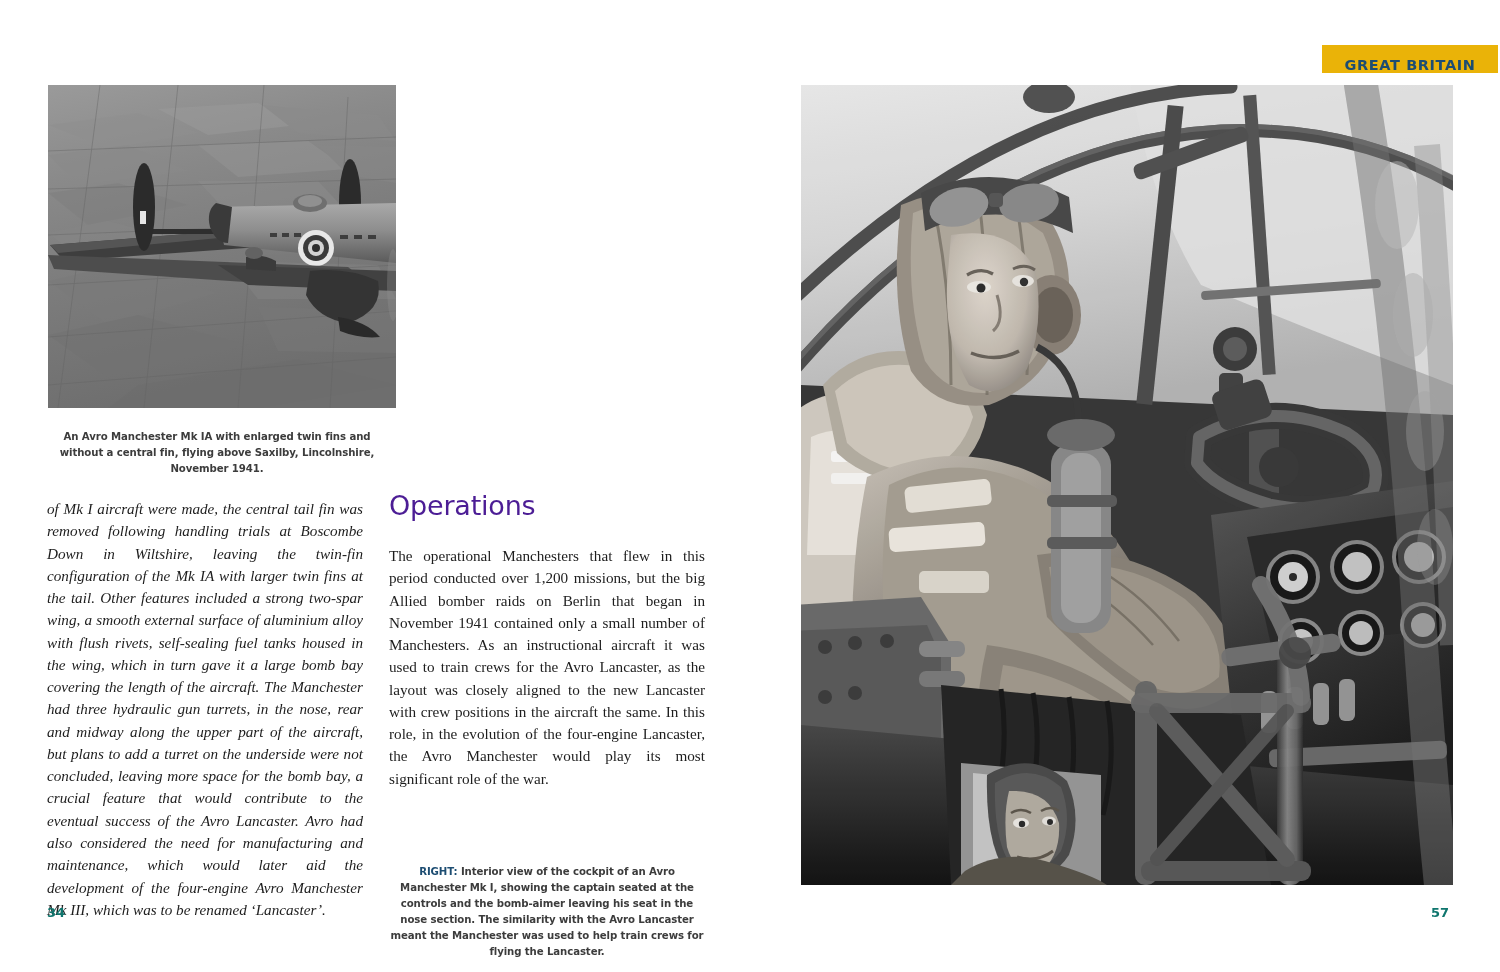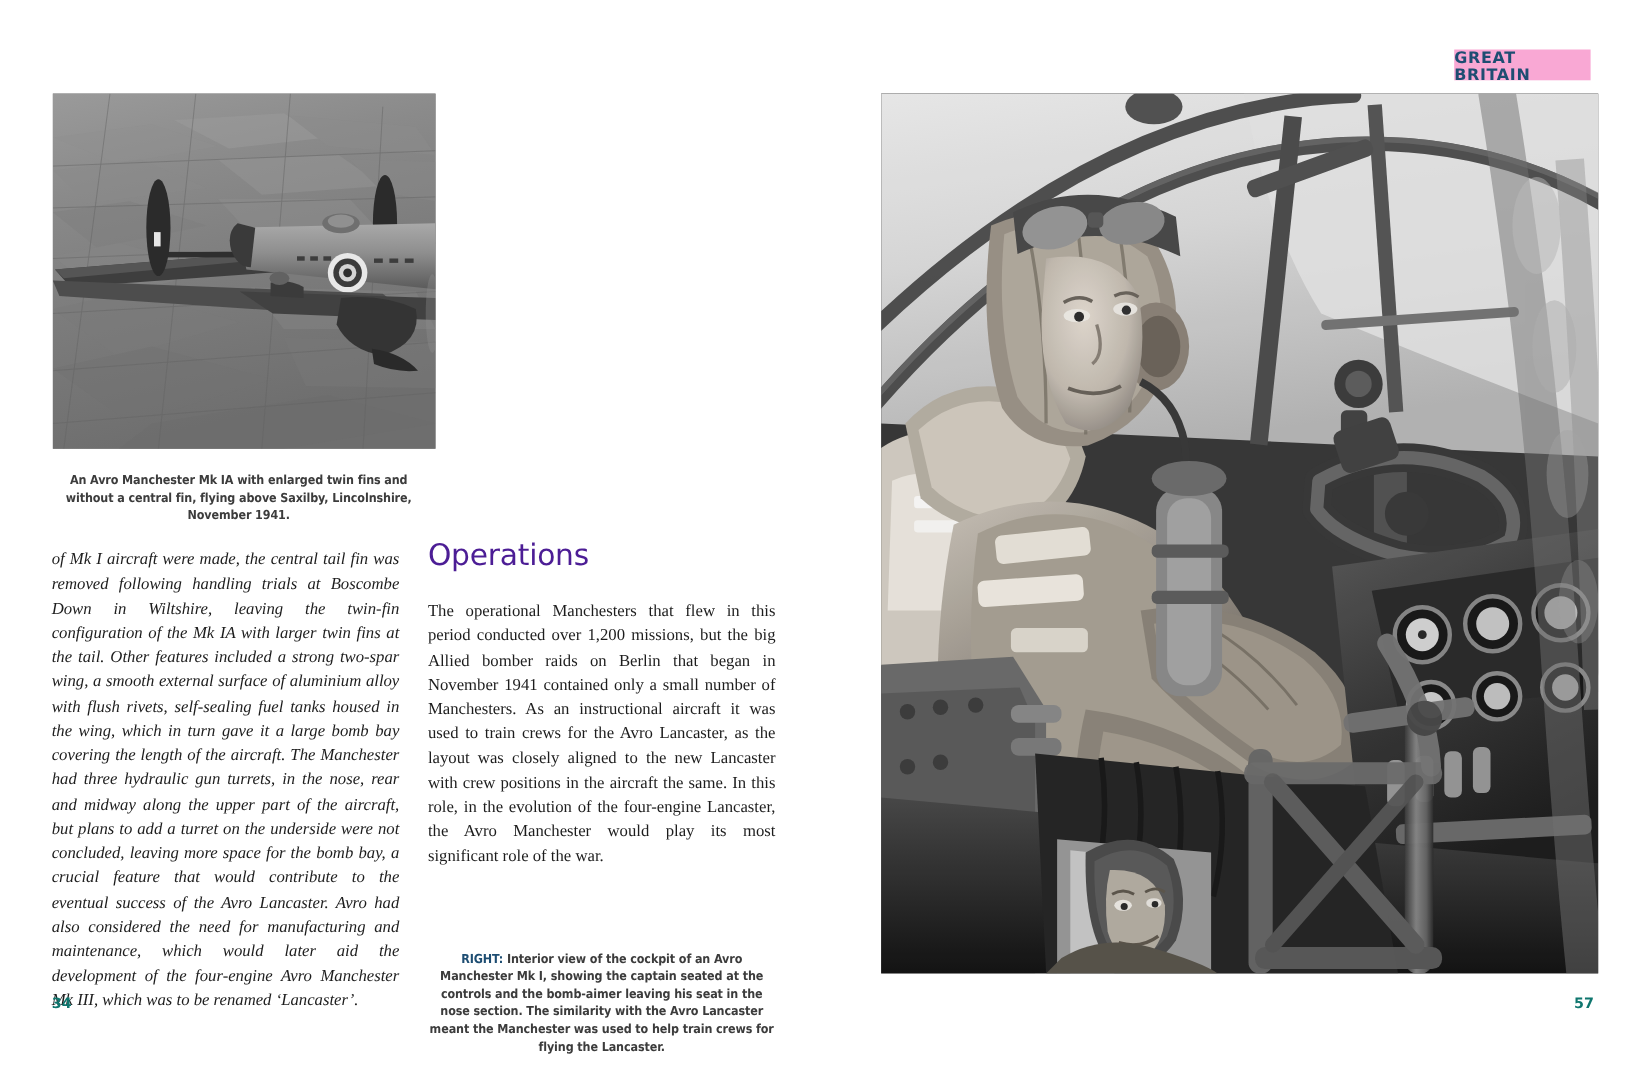--- a/index.html
+++ b/index.html
@@ -17,25 +17,25 @@
     width: 1500px;
     height: 972px;
     background: #ffffff;
   }
 
   
   .running-head {
     position: absolute;
     left: 1322px;
     top: 45px;
-    width: 124px;
+    width: 176px;
     height: 28px;
-    background: #f9a8d4;
+    background: #eab308;
     display: flex;
-    align-items: flex-start;
+    align-items: flex-end;
     justify-content: center;
   }
   .running-head-label {
     font-family: "DejaVu Sans", sans-serif;
     font-weight: bold;
     font-size: 14.5px;
     letter-spacing: 0.6px;
     color: #1d4d72;
   }
 

